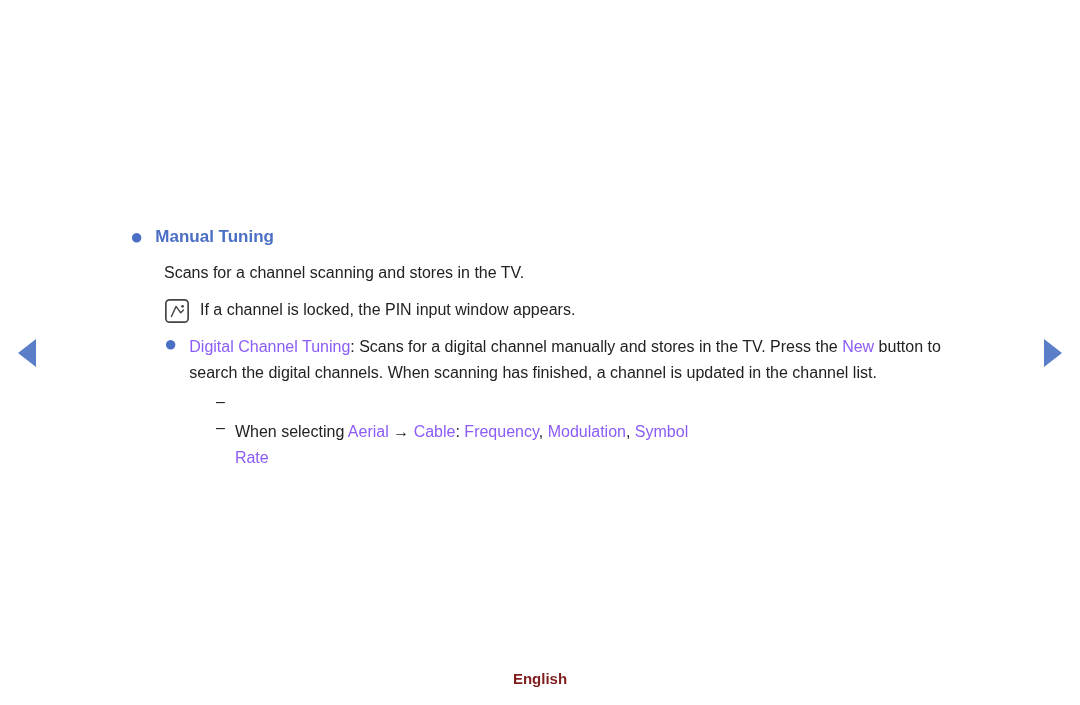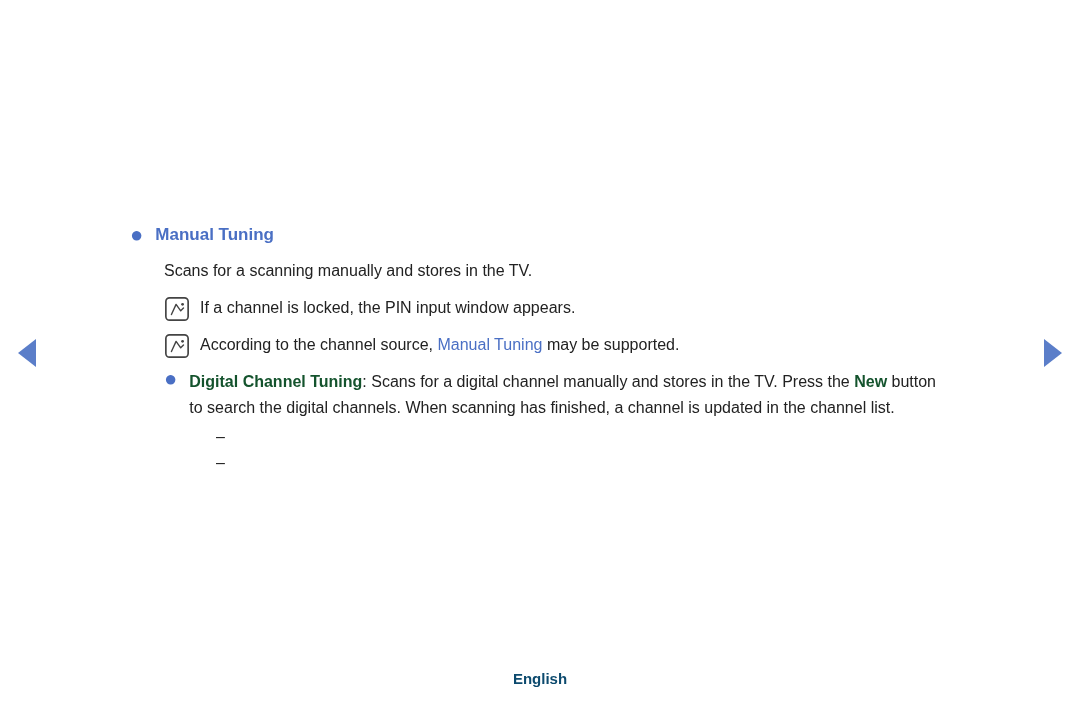--- a/index.html
+++ b/index.html
@@ -61,22 +61,22 @@
       border-left: 18px solid #5b7ec9;
       cursor: pointer;
     }
 
     .blue-link {
       color: #4a6fc4;
       font-weight: normal;
     }
 
     .blue-bold {
-      color: #14532d;
-      font-weight: bold;
+      color: #8b5cf6;
+      font-weight: normal;
     }
 
     
     .main-bullet {
       display: flex;
       align-items: flex-start;
       margin-bottom: 10px;
     }
 
     .bullet-dot {
@@ -165,75 +165,68 @@
     }
 
     
     .footer {
       position: absolute;
       bottom: 18px;
       width: 100%;
       text-align: center;
       font-size: 15px;
       font-weight: bold;
-      color: #0c4a6e;
+      color: #7f1d1d;
     }
   </style>
 </head>
 <body>
 
 <div class="page-container">
 
   <div class="nav-arrow-left"></div>
 
   <div class="nav-arrow-right"></div>
 
   <div class="content-area">
 
     <div class="main-bullet">
       <span class="bullet-dot">●</span>
       <span class="main-bullet-label blue-link">Manual Tuning</span>
     </div>
 
-    <div class="description-text">Scans for a scanning manually and stores in the TV.</div>
+    <div class="description-text">Scans for a channel scanning and stores in the TV.</div>
 
     <div class="note-item">
       <svg class="note-icon" viewBox="0 0 28 28" fill="none" xmlns="http://www.w3.org/2000/svg">
         <rect x="2" y="2" width="24" height="24" rx="4" stroke="#444" stroke-width="1.8" fill="none"></rect>
         <path d="M8 20 L13 9 L18 16 L21 13" stroke="#444" stroke-width="1.5" fill="none" stroke-linecap="round" stroke-linejoin="round"></path>
         <circle cx="20" cy="9" r="1.5" fill="#444"></circle>
       </svg>
       <span class="note-text">If a channel is locked, the PIN input window appears.</span>
     </div>
 
-    <div class="note-item">
-      <svg class="note-icon" viewBox="0 0 28 28" fill="none" xmlns="http://www.w3.org/2000/svg">
-        <rect x="2" y="2" width="24" height="24" rx="4" stroke="#444" stroke-width="1.8" fill="none"></rect>
-        <path d="M8 20 L13 9 L18 16 L21 13" stroke="#444" stroke-width="1.5" fill="none" stroke-linecap="round" stroke-linejoin="round"></path>
-        <circle cx="20" cy="9" r="1.5" fill="#444"></circle>
-      </svg>
-      <span class="note-text">
-        According to the channel source, <span class="blue-link">Manual Tuning</span> may be supported.
-      </span>
-    </div>
 
     <div class="sub-bullet-container">
       <div class="sub-bullet">
         <span class="bullet-dot">●</span>
         <span class="sub-bullet-text">
           <span class="blue-bold">Digital Channel Tuning</span><span>:</span><span> Scans for a digital channel manually and stores in the TV. Press the </span><span class="blue-bold">New</span><span> button to search the digital channels. When scanning has finished, a channel is updated in the channel list.</span>
         </span>
       </div>
 
       <div class="dash-item">
         <span class="dash-char">–</span>
       </div>
 
       <div class="dash-item">
         <span class="dash-char">–</span>
+        <span class="dash-text">
+          When selecting <span class="blue-bold">Aerial</span><span> → </span><span class="blue-bold">Cable</span><span>: </span><span class="blue-bold">Frequency</span><span>, </span><span class="blue-bold">Modulation</span><span>, </span><span class="blue-bold">Symbol</span><br><span class="blue-bold" style="margin-left: 0;">Rate</span>
+        </span>
       </div>
 
     </div>
   </div>
 
   <div class="footer">
     <span>English</span>
   </div>
 
 </div>

